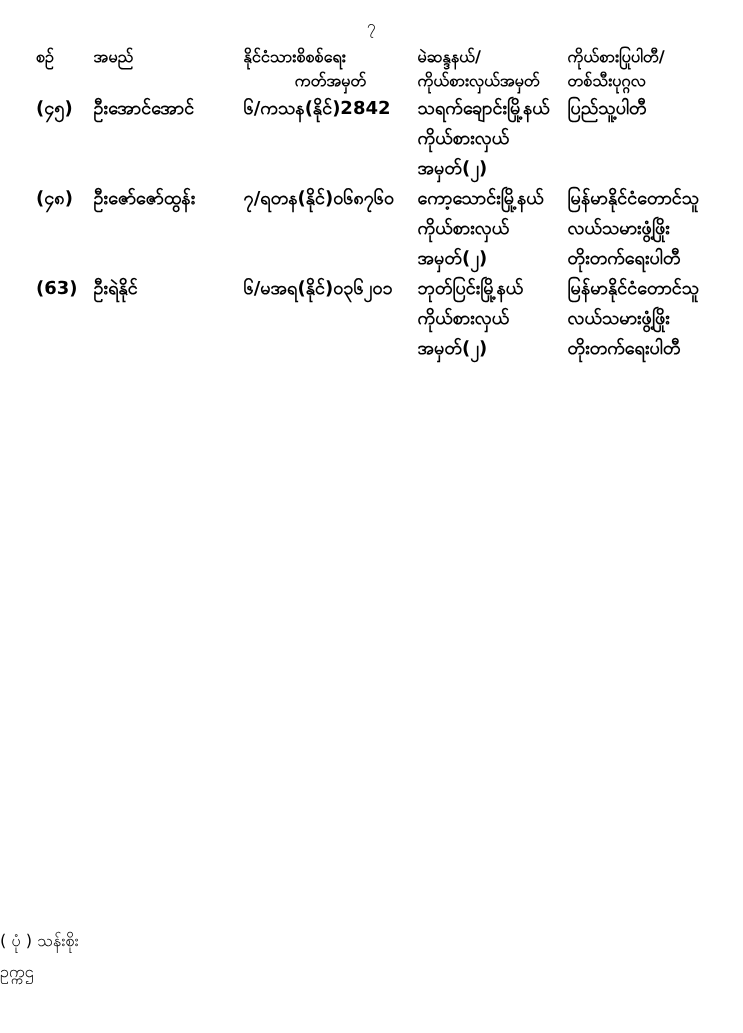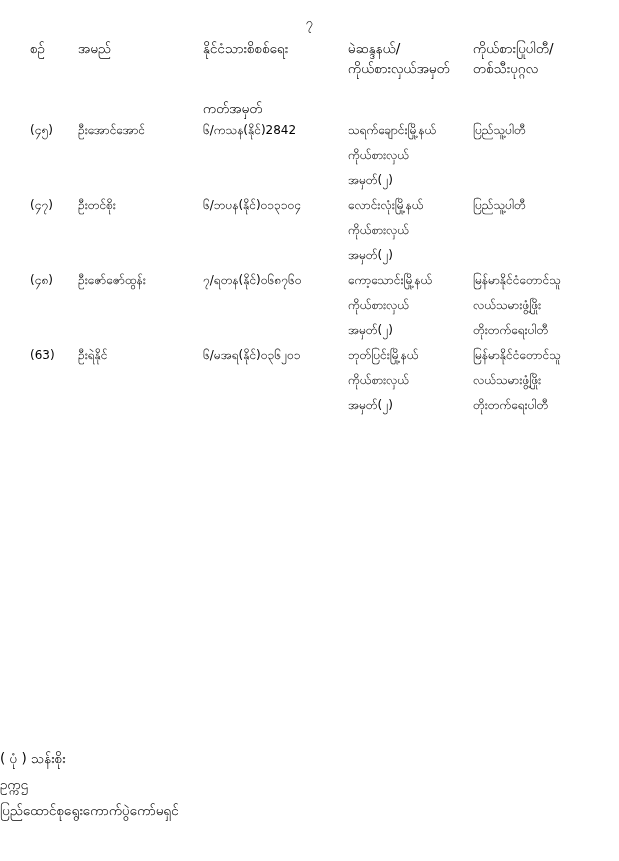--- a/index.html
+++ b/index.html
@@ -30,39 +30,39 @@
   }
   table.doc-table {
     width: 100%;
     border-collapse: collapse;
     table-layout: fixed;
   }
   table.doc-table th,
   table.doc-table td {
     vertical-align: top;
     padding: 0;
-    font-weight: normal;
+    font-weight: bold;
     text-align: left;
   }
   thead th {
     font-size: 13.5px;
     line-height: 20px;
     padding-bottom: 16px;
   }
   .col-no      { width: 48px; }
   .col-name    { width: 125px; }
   .col-nrc     { width: 145px; }
   .col-const   { width: 125px; }
   .col-party   { width: 140px; }
 
   .hdr-line { display: block; white-space: nowrap; }
-  .hdr-center { text-align: left; margin-top: 40px; }
+  .hdr-center { text-align: center; }
 
   tbody td {
-    font-size: 12px;
+    font-size: 15px;
     line-height: 25px;
     padding-bottom: 20px;
   }
   tbody td .line { display: block; white-space: nowrap; }
 
   .signature-block {
     position: absolute;
     left: 0;
     right: 0;
     bottom: 38px;
@@ -120,33 +120,20 @@
           <span class="line">သရက်ချောင်းမြို့နယ်</span>
           <span class="line">ကိုယ်စားလှယ်</span>
           <span class="line">အမှတ်(၂)</span>
         </td>
         <td>
           <span class="line">ပြည်သူ့ပါတီ</span>
         </td>
       </tr>
 
 
-      <tr>
-        <td>(၄၇)</td>
-        <td>ဦးတင်စိုး</td>
-        <td>၆/ဘပန(နိုင်)၀၁၃၁၀၄</td>
-        <td>
-          <span class="line">လောင်းလုံးမြို့နယ်</span>
-          <span class="line">ကိုယ်စားလှယ်</span>
-          <span class="line">အမှတ်(၂)</span>
-        </td>
-        <td>
-          <span class="line">ပြည်သူ့ပါတီ</span>
-        </td>
-      </tr>
 
       <tr>
         <td>(၄၈)</td>
         <td>ဦးဇော်ဇော်ထွန်း</td>
         <td>၇/ရတန(နိုင်)၀၆၈၇၆၀</td>
         <td>
           <span class="line">ကော့သောင်းမြို့နယ်</span>
           <span class="line">ကိုယ်စားလှယ်</span>
           <span class="line">အမှတ်(၂)</span>
         </td>
@@ -172,16 +159,15 @@
           <span class="line">တိုးတက်ရေးပါတီ</span>
         </td>
       </tr>
 
     </tbody>
   </table>
 
   <div class="signature-block">
     <span class="sig-name">( ပုံ ) သန်းစိုး</span>
     <span class="sig-title">ဥက္ကဌ</span>
-    <span class="sig-org">ပြည်ထောင်စုရွေးကောက်ပွဲကော်မရှင်</span>
   </div>
 
 </div>
 
 </body></html>

